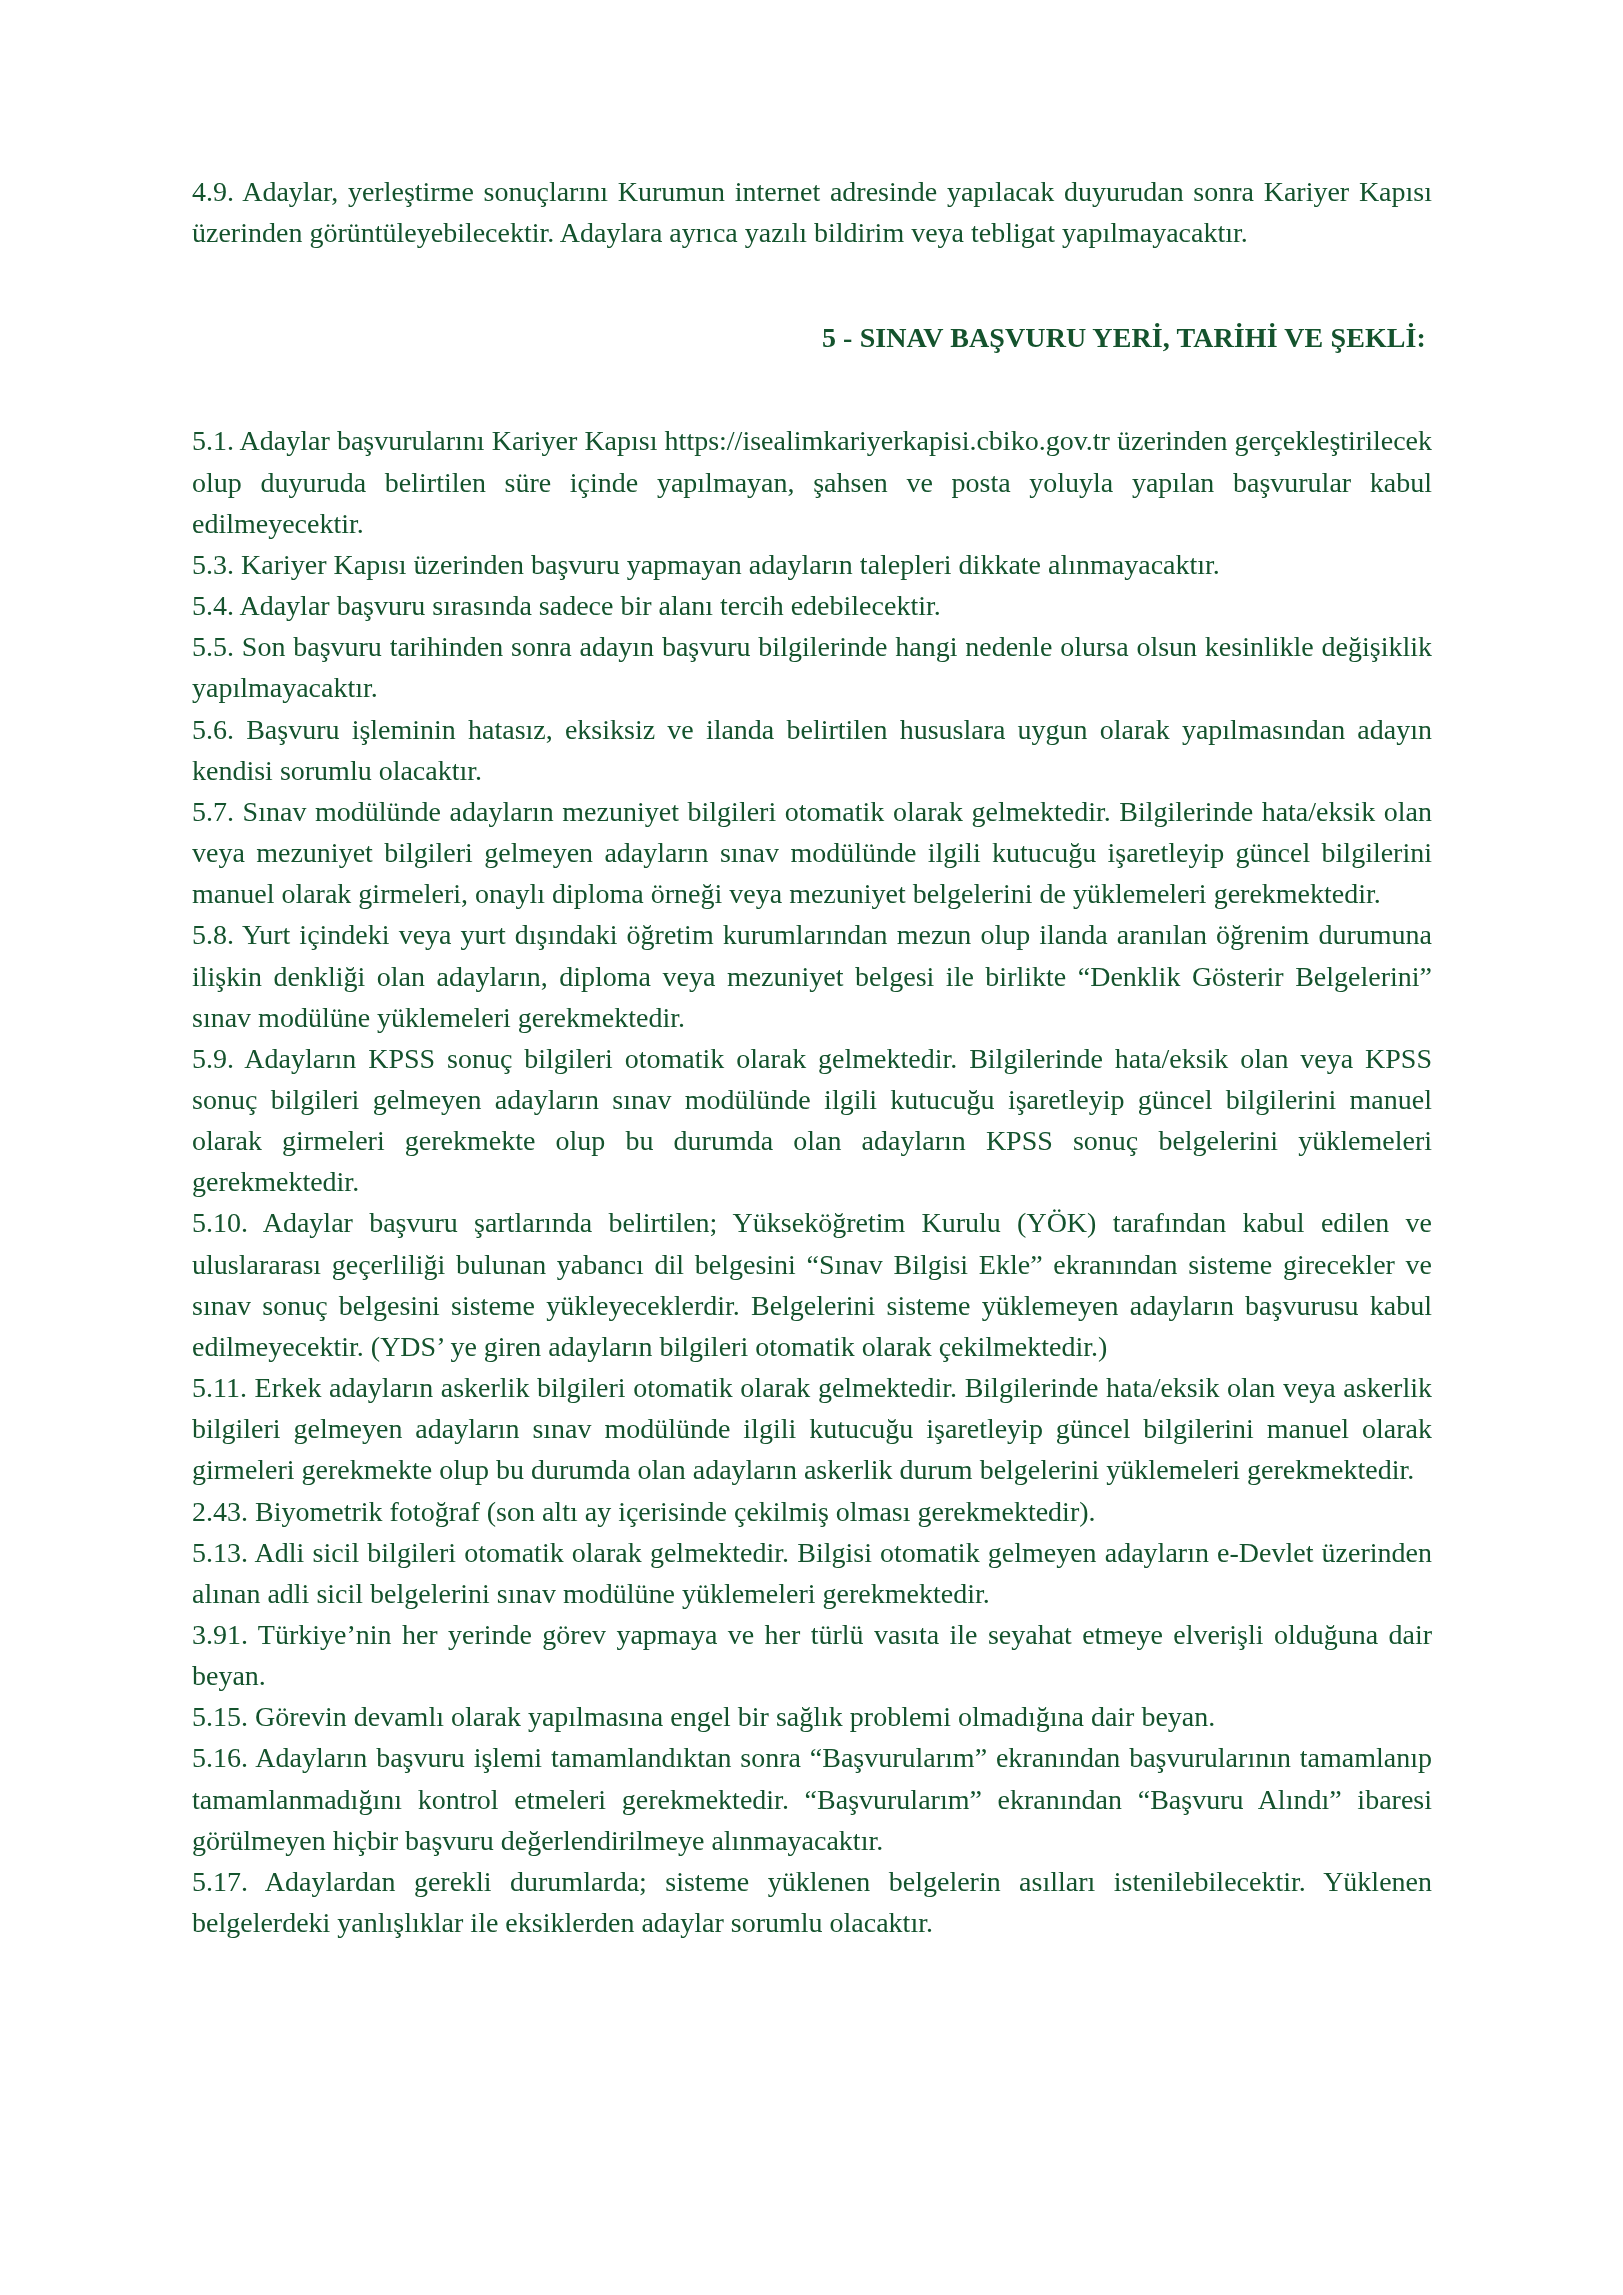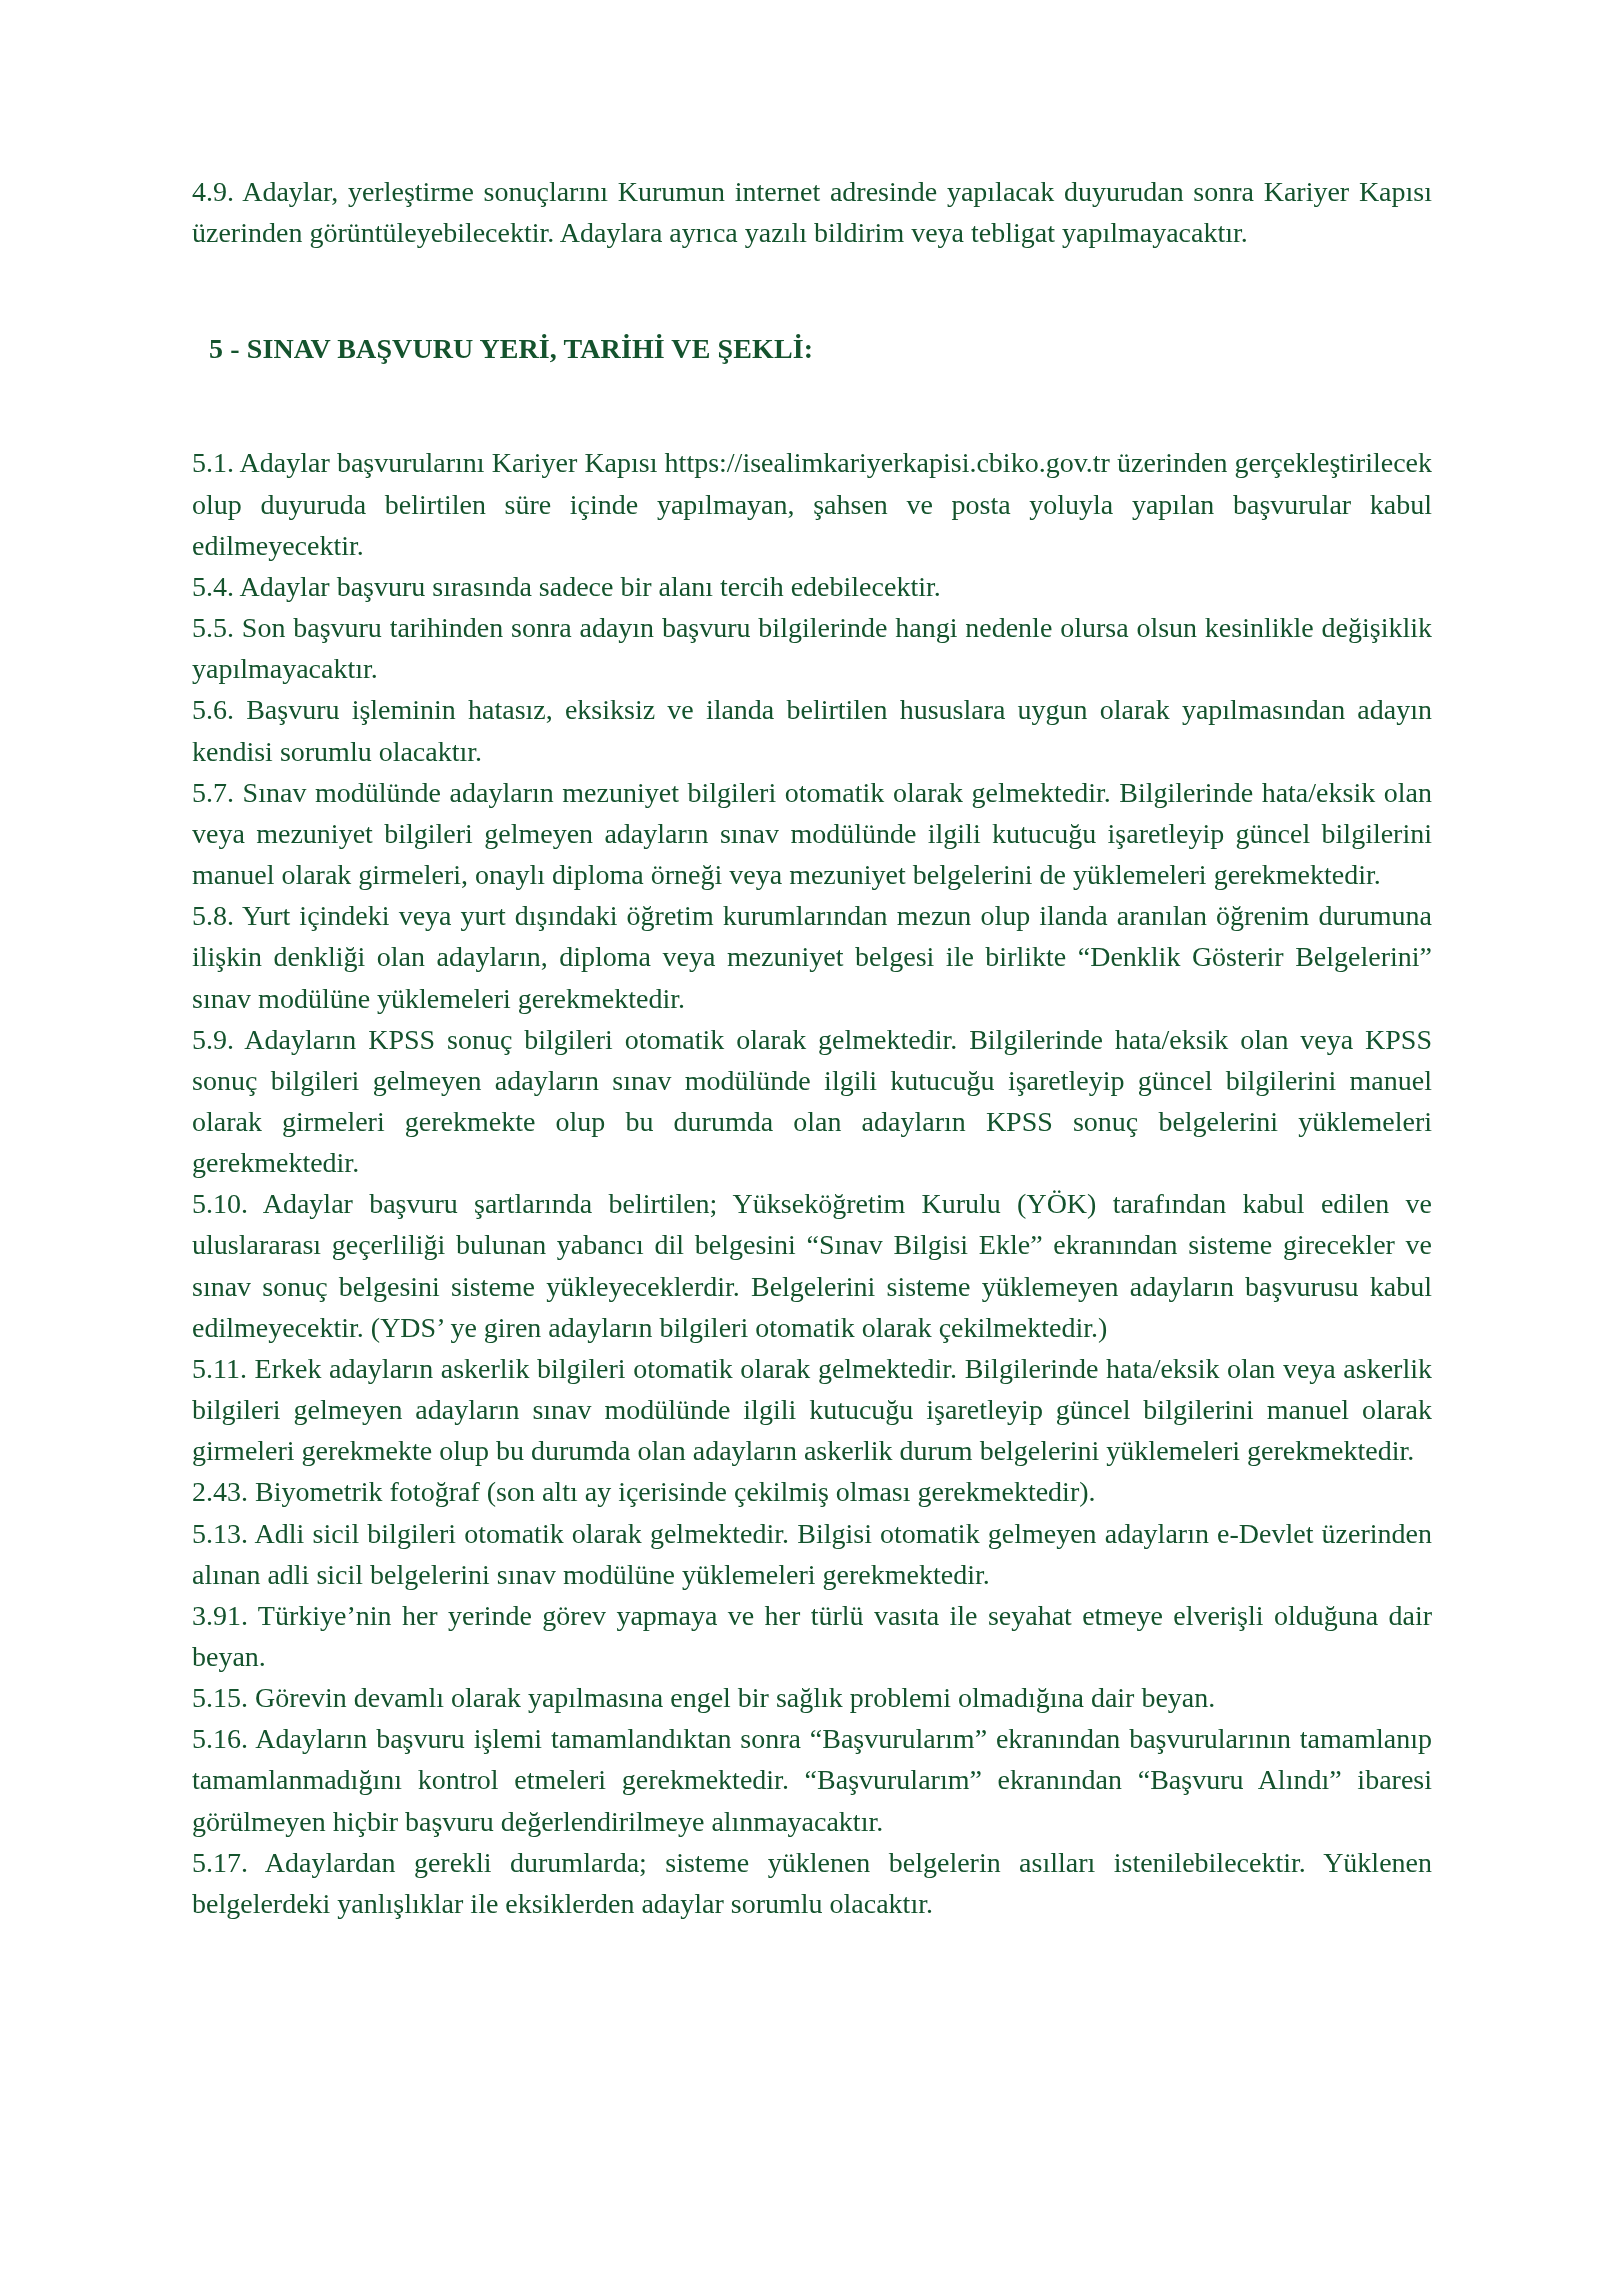--- a/index.html
+++ b/index.html
@@ -28,23 +28,23 @@
     text-justify: inter-word;
     -webkit-hyphens: none;
     hyphens: none;
   }
   .para {
     margin: 0;
     text-align: justify;
     text-justify: inter-word;
   }
   .section-heading {
-    margin: 17px;
+    margin: 6px;
     font-weight: bold;
-    text-align: left;
+    text-align: right;
     letter-spacing: 0.1px;
   }
   .gap-before-heading { height: 58px; }
   .gap-after-heading  { height: 56px; }
 </style>
 </head>
 <body>
 
 <div class="page">
   <div class="content">
@@ -53,20 +53,21 @@
 
     <div class="gap-before-heading"></div>
 
     <p class="section-heading">5 - SINAV BAŞVURU YERİ, TARİHİ VE ŞEKLİ:</p>
 
     <div class="gap-after-heading"></div>
 
     <p class="para">5.1. Adaylar başvurularını Kariyer Kapısı https://isealimkariyerkapisi.cbiko.gov.tr üzerinden gerçekleştirilecek olup duyuruda belirtilen süre içinde yapılmayan, şahsen ve posta yoluyla yapılan başvurular kabul edilmeyecektir.</p>
 
 
+    <p class="para">5.3. Kariyer Kapısı üzerinden başvuru yapmayan adayların talepleri dikkate alınmayacaktır.</p>
 
     <p class="para">5.4. Adaylar başvuru sırasında sadece bir alanı tercih edebilecektir.</p>
 
     <p class="para">5.5. Son başvuru tarihinden sonra adayın başvuru bilgilerinde hangi nedenle olursa olsun kesinlikle değişiklik yapılmayacaktır.</p>
 
     <p class="para">5.6. Başvuru işleminin hatasız, eksiksiz ve ilanda belirtilen hususlara uygun olarak yapılmasından adayın kendisi sorumlu olacaktır.</p>
 
     <p class="para">5.7. Sınav modülünde adayların mezuniyet bilgileri otomatik olarak gelmektedir. Bilgilerinde hata/eksik olan veya mezuniyet bilgileri gelmeyen adayların sınav modülünde ilgili kutucuğu işaretleyip güncel bilgilerini manuel olarak girmeleri, onaylı diploma örneği veya mezuniyet belgelerini de yüklemeleri gerekmektedir.</p>
 
     <p class="para">5.8. Yurt içindeki veya yurt dışındaki öğretim kurumlarından mezun olup ilanda aranılan öğrenim durumuna ilişkin denkliği olan adayların, diploma veya mezuniyet belgesi ile birlikte “Denklik Gösterir Belgelerini” sınav modülüne yüklemeleri gerekmektedir.</p>

